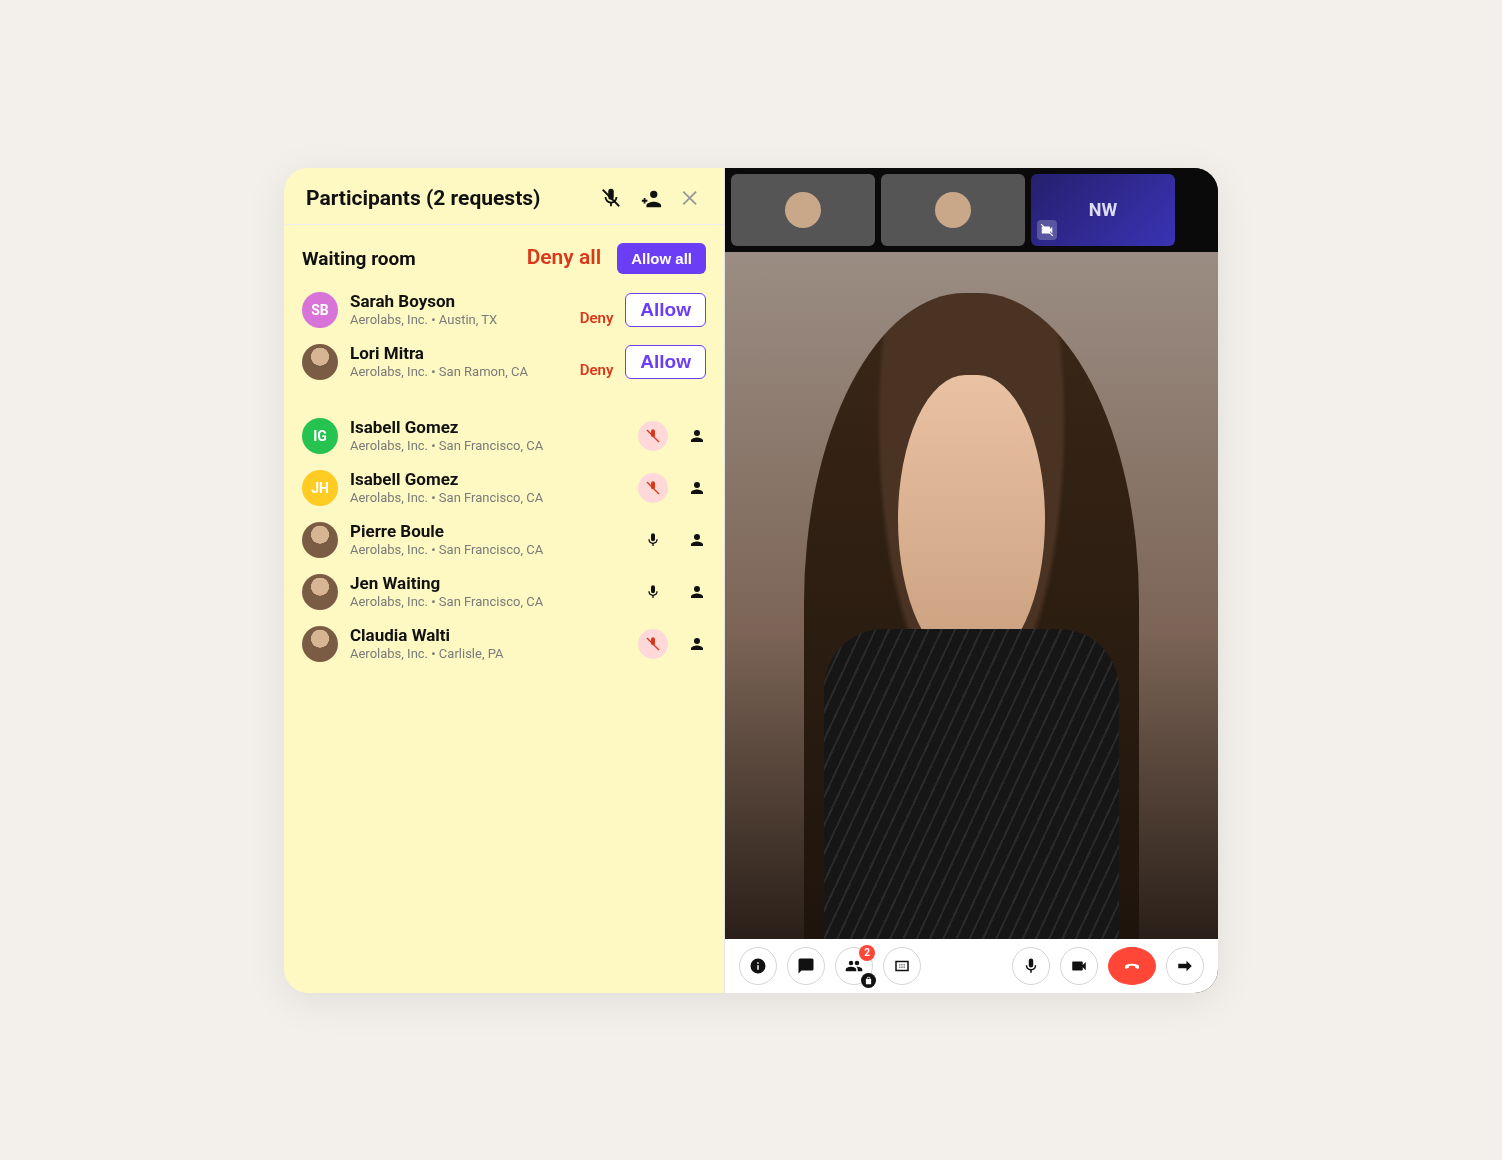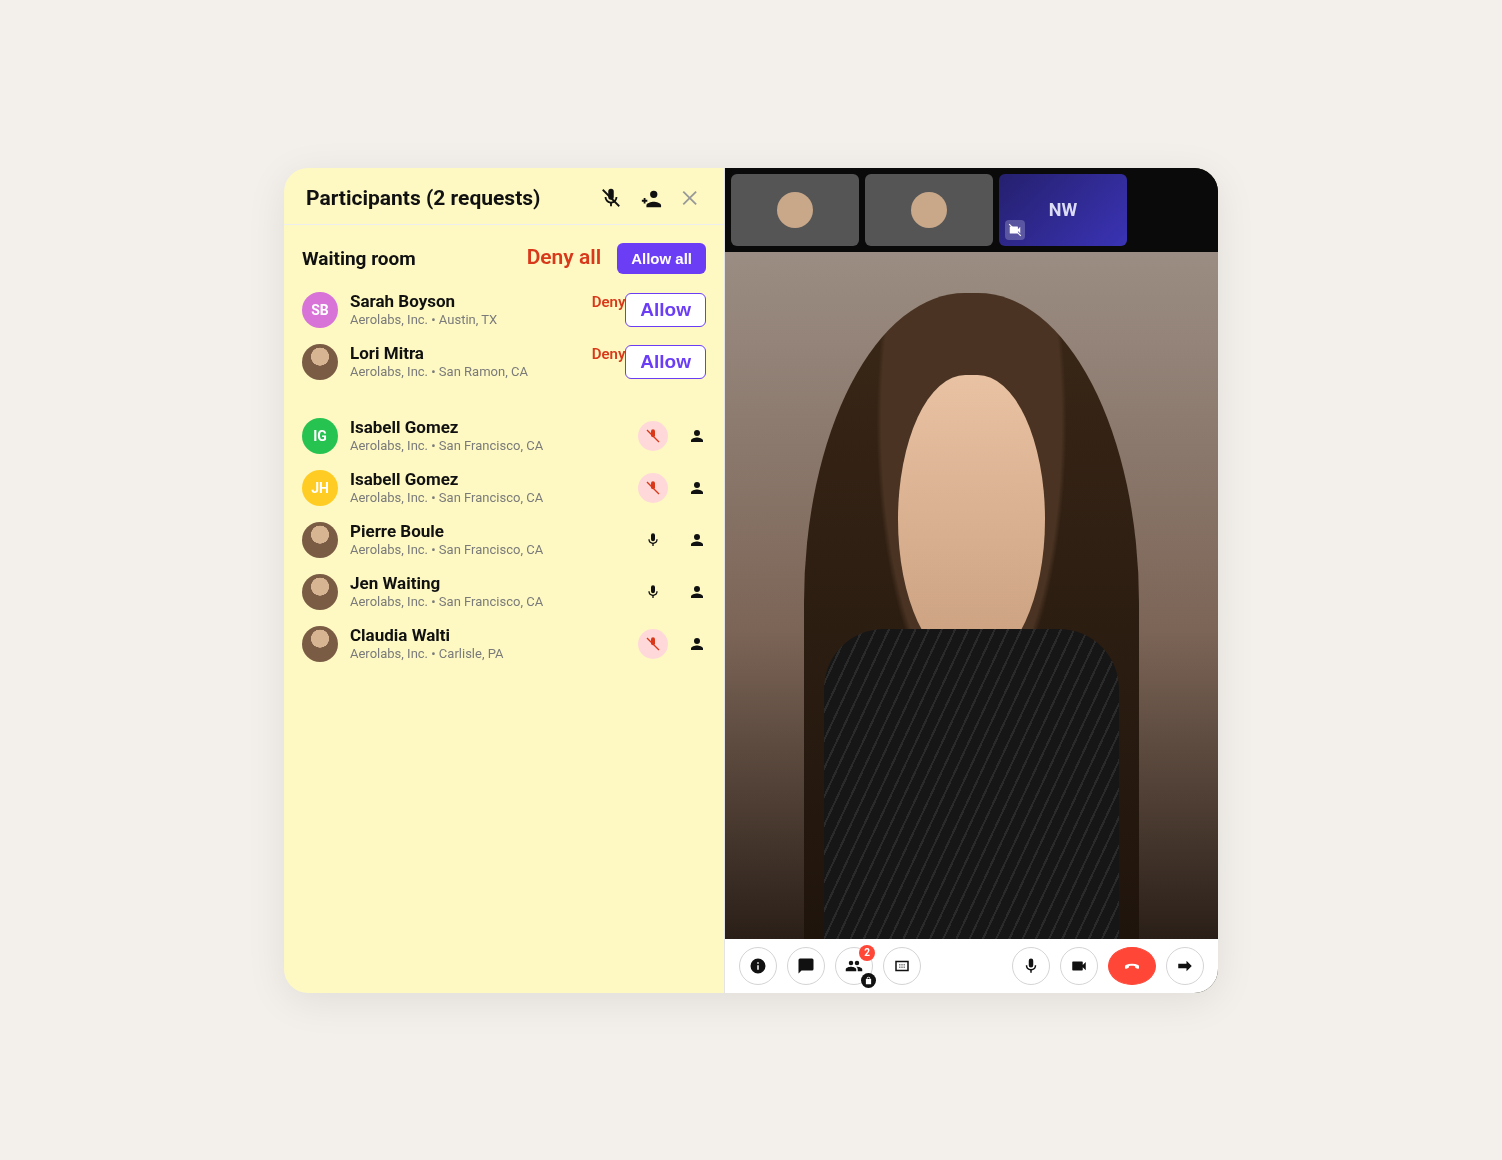--- a/index.html
+++ b/index.html
@@ -16,34 +16,34 @@
 .sec-row{display:flex;align-items:center;justify-content:space-between;margin-bottom:10px;}
 .sec-title{font-size:19px;font-weight:700;}
 .deny-all{color:#d9391b;font-weight:600;font-size:21px;margin-right:12px;cursor:pointer;}
 .allow-all{background:#6b3ef5;color:#fff;border:none;border-radius:6px;padding:7px 14px;font-size:15px;font-weight:600;cursor:pointer;}
 .row{display:flex;align-items:center;gap:12px;padding:8px 0;}
 .avatar{width:36px;height:36px;border-radius:50%;display:flex;align-items:center;justify-content:center;color:#fff;font-weight:700;font-size:14px;flex:0 0 36px;}
 .avatar.photo{background:#888;}
 .person{flex:1;min-width:0;}
 .name{font-size:17px;font-weight:700;line-height:1.1;}
 .sub{font-size:13px;color:#7a7a7a;margin-top:2px;}
-.wr-ctrls{display:flex;align-items:flex-start;}
+.wr-ctrls{display:flex;align-items:flex-end;gap:12px;}
 .deny{color:#d9391b;font-weight:600;font-size:15px;cursor:pointer;}
 .allow{border:1.5px solid #6b3ef5;background:#fff;color:#6b3ef5;border-radius:6px;padding:5px 14px;font-size:19px;font-weight:600;cursor:pointer;}
 .pl-ctrls{display:flex;align-items:center;gap:20px;}
 .mic-btn{width:30px;height:30px;border-radius:50%;display:flex;align-items:center;justify-content:center;}
 .mic-btn.muted{background:#ffd9d9;color:#d9391b;}
 .mic-btn.on{color:#111;}
 .mic-btn svg{width:16px;height:16px;fill:currentColor;}
 .pers-icn{width:18px;height:18px;color:#111;}
 .pers-icn svg{width:18px;height:18px;fill:currentColor;}
 .sec-gap{height:18px;}
 .video-pane{flex:1;display:flex;flex-direction:column;background:#0a0a0a;}
 .thumbs{display:flex;gap:6px;padding:6px;background:#0a0a0a;}
-.thumb{width:128px;height:72px;border-radius:6px;background:#555;position:relative;overflow:hidden;}
+.thumb{width:144px;height:72px;border-radius:6px;background:#555;position:relative;overflow:hidden;}
 .thumb.nw{background:linear-gradient(135deg,#25206e,#3a33b5);display:flex;align-items:center;justify-content:center;color:#dcdcf5;font-weight:700;font-size:18px;}
 .thumb .cam-off{position:absolute;left:6px;bottom:6px;width:20px;height:20px;background:rgba(255,255,255,.22);border-radius:4px;display:flex;align-items:center;justify-content:center;color:#fff;}
 .thumb .cam-off svg{width:14px;height:14px;fill:currentColor;}
 .thumb .face{position:absolute;inset:0;display:flex;align-items:center;justify-content:center;}
 .thumb .face .head{width:36px;height:36px;border-radius:50%;background:#c9a88a;}
 .main-video{flex:1;position:relative;background:linear-gradient(180deg,#9b8d83 0%,#7c6557 55%,#2a1f18 100%);}
 .main-video .subject{position:absolute;inset:0;}
 .main-video .subject .hair{position:absolute;left:16%;right:16%;top:6%;bottom:0;background:radial-gradient(ellipse at 50% 20%,#4a3322 0 38%,transparent 40%),linear-gradient(180deg,#3a2717,#1f140c);border-top-left-radius:48%;border-top-right-radius:48%;}
 .main-video .subject .face{position:absolute;left:35%;top:18%;width:30%;height:42%;background:linear-gradient(180deg,#e9c2a3,#caa07f);border-radius:50%/55%;}
 .main-video .subject .shirt{position:absolute;left:20%;right:20%;top:55%;bottom:0;background:repeating-linear-gradient(115deg,#161616 0 10px,#2a2a2a 10px 12px);border-top-left-radius:60px;border-top-right-radius:60px;}

